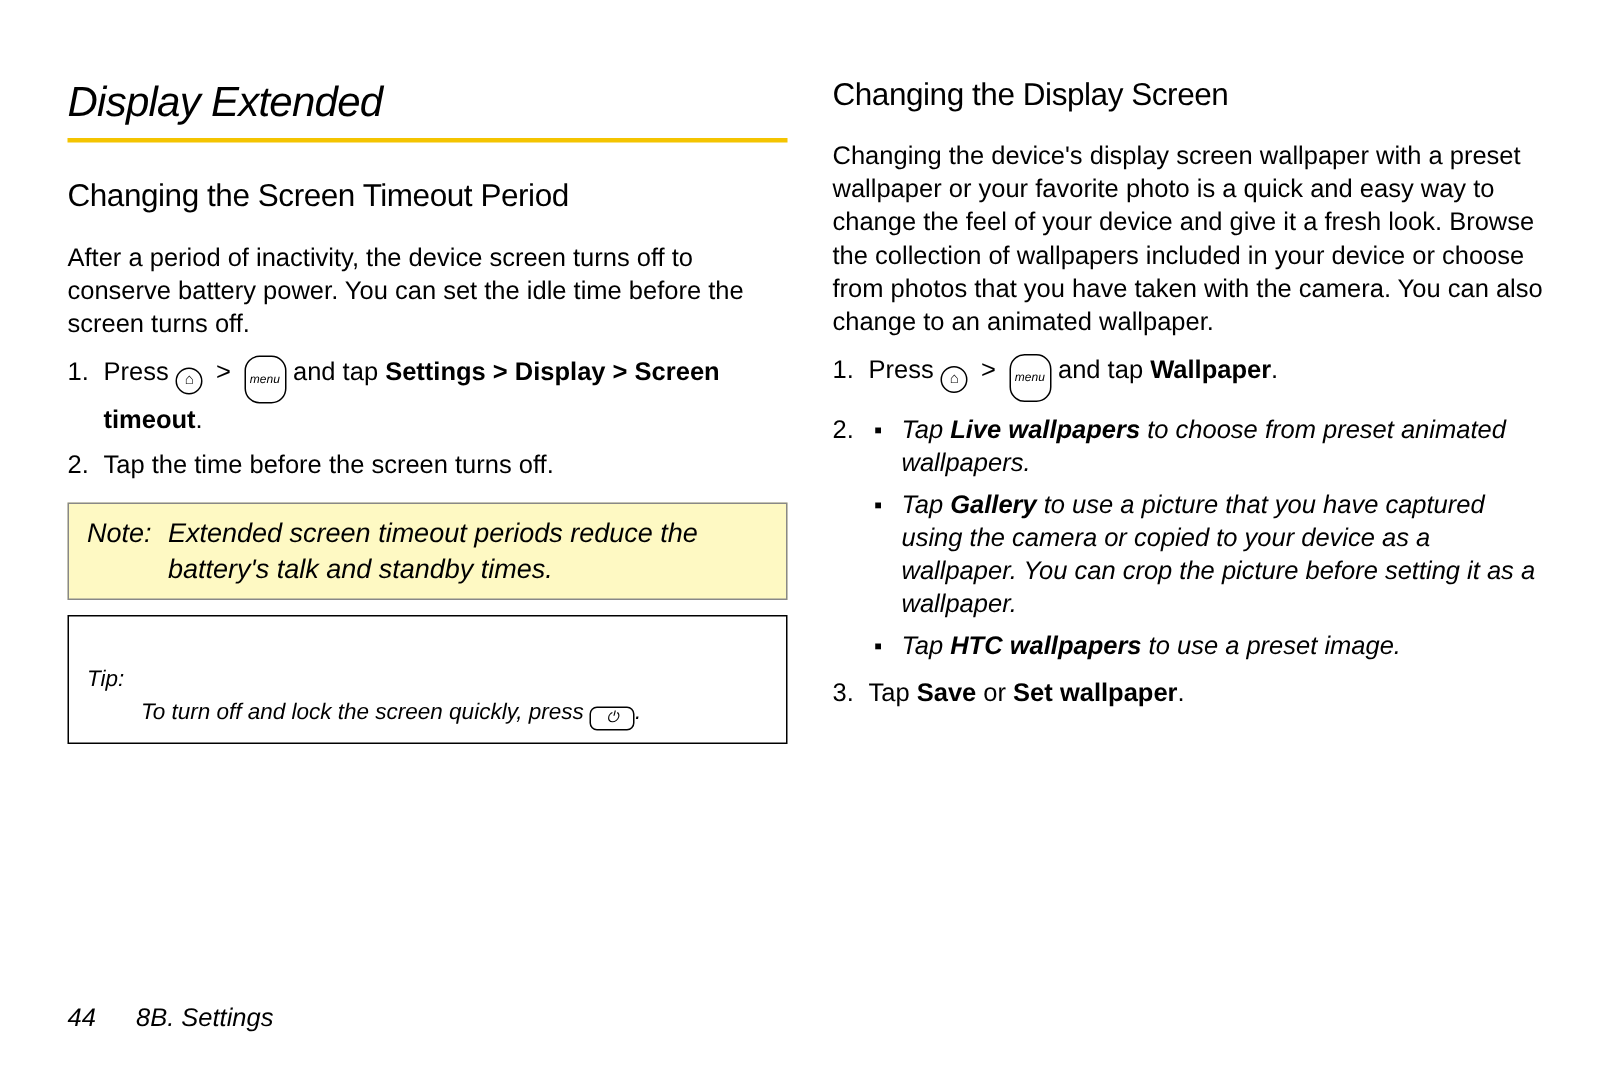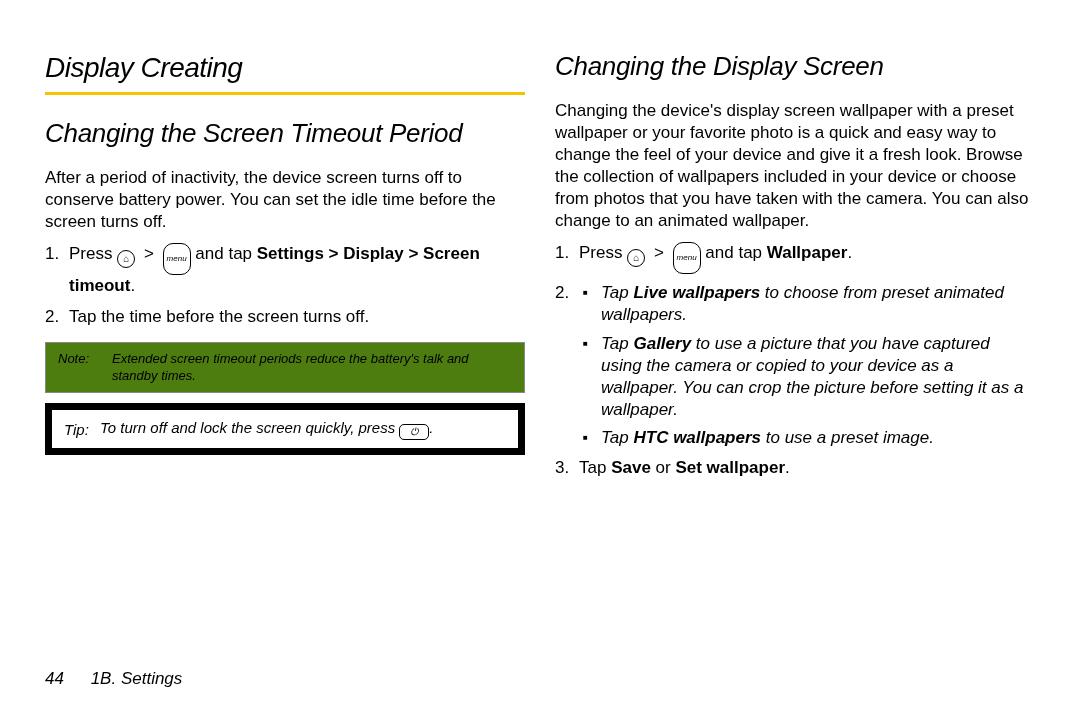--- a/index.html
+++ b/index.html
@@ -29,22 +29,21 @@
     letter-spacing: -0.5px;
     margin-bottom: 6px;
   }
   .yellow-rule {
     height: 3px;
     background: #f4c400;
     margin-bottom: 22px;
     width: 100%;
   }
   h2 {
-    font-size: 26px;
-    font-style: italic;
+    font-size: 21px;
     font-weight: normal;
     letter-spacing: -0.3px;
     margin-bottom: 16px;
   }
   p { margin-bottom: 10px; }
   ol { list-style: none; padding-left: 24px; margin-bottom: 10px; }
   ol > li { margin-bottom: 8px; position: relative; }
   ol > li .num {
     position: absolute;
     left: -24px;
@@ -54,40 +53,40 @@
   ul.bullets > li { position: relative; margin-bottom: 6px; }
   ul.bullets > li::before {
     content: "■";
     font-size: 8px;
     position: absolute;
     left: -18px;
     top: 6px;
   }
   .note-box {
     border: 1px solid #888;
-    background: #4d7c0f;
-    font-size: 13px;
+    background: #fef9c3;
+    font-size: 18px;
     font-style: italic;
     padding: 8px 12px 8px 12px;
     margin: 14px 0 10px 0;
     display: flex;
   }
   .note-box .label { font-style: italic; flex: 0 0 54px; }
   .note-box .body { flex: 1; }
   .tip-box {
-    border: 7px solid #000000;
+    border: 1px solid #000000;
     font-size: 15px;
     font-style: italic;
     padding: 8px 12px;
     margin-bottom: 10px;
     display: flex;
     align-items: center;
   }
   .tip-box .label { flex: 0 0 36px; }
-  .tip-box .body { flex: 1; }
+  .tip-box .body { flex: 1; margin-top: 46px; }
   .icon-circle {
     display: inline-flex;
     align-items: center;
     justify-content: center;
     width: 18px;
     height: 18px;
     border: 1.5px solid #000;
     border-radius: 50%;
     vertical-align: -3px;
     font-size: 10px;
@@ -128,21 +127,21 @@
     font-size: 17px;
   }
   .footer .pn { margin-right: 22px; }
 </style>
 </head>
 <body>
 
 <div class="columns">
 
   <div class="col">
-    <h1>Display Creating</h1>
+    <h1>Display Extended</h1>
     <div class="yellow-rule"></div>
 
     <h2>Changing the Screen Timeout Period</h2>
 
     <p>After a period of inactivity, the device screen turns off to conserve battery power. You can set the idle time before the screen turns off.</p>
 
     <ol>
       <li>
         <span class="num">1.</span>
         <span>Press </span>
@@ -205,14 +204,14 @@
         <span class="num">3.</span>
         <span>Tap </span><b>Save</b><span> or </span><b>Set wallpaper</b><span>.</span>
       </li>
     </ol>
 
   </div>
 </div>
 
 <div class="footer">
   <span class="pn">44</span>
-  <span>1B. Settings</span>
+  <span>8B. Settings</span>
 </div>
 
 </body></html>

